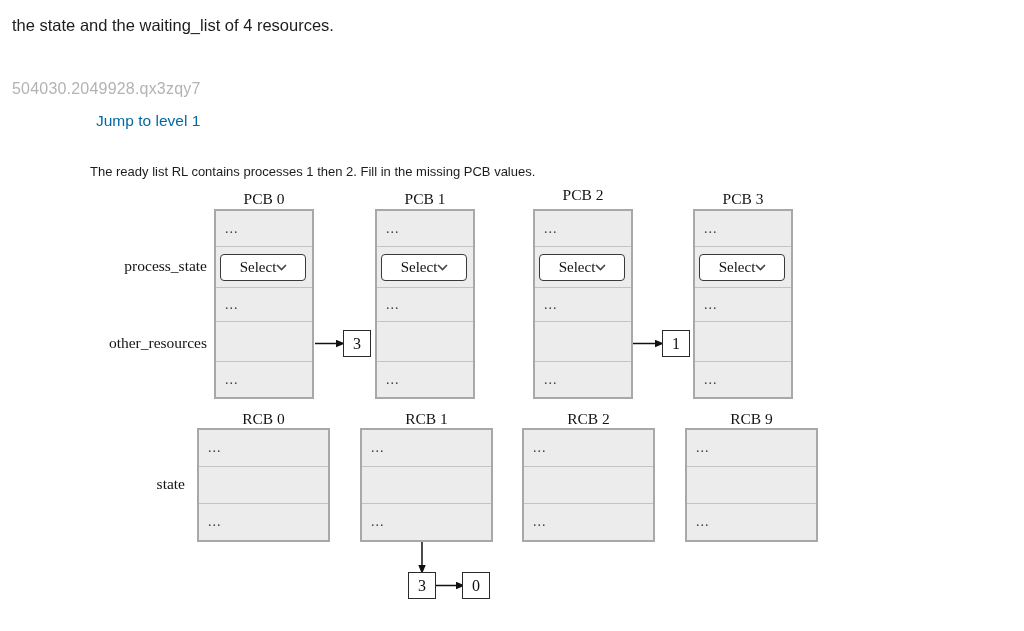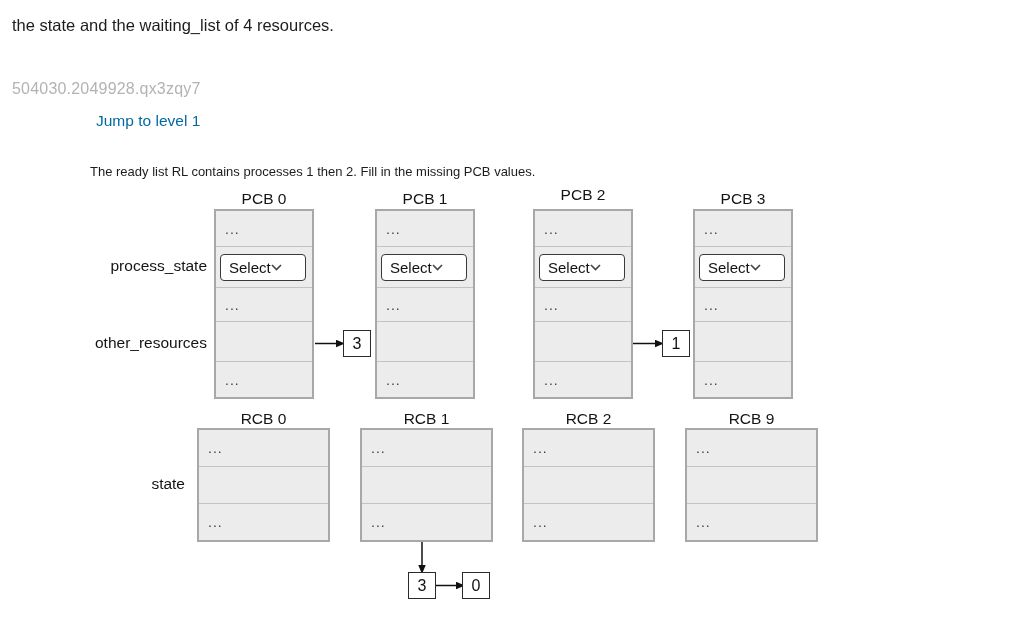--- a/index.html
+++ b/index.html
@@ -4,39 +4,39 @@
 <style>
   * { box-sizing: border-box; margin: 0; padding: 0; }
   html, body { width: 1024px; height: 631px; background: #ffffff; overflow: hidden; }
   body { font-family: "Liberation Sans", sans-serif; color: #1d1d1d; position: relative; }
 
   .intro { position: absolute; left: 12px; top: 12px; width: 1005px; font-size: 16.5px; line-height: 26px; color: #1d1d1d; }
   .activity-id { position: absolute; left: 12px; top: 80px; font-size: 16px; color: #b3b3b3; letter-spacing: .2px; }
   .jump-link { position: absolute; left: 96px; top: 112px; font-size: 15.5px; color: #0369a1; cursor: pointer; text-decoration: none; }
   .instruction { position: absolute; left: 74px; top: 164px; font-size: 13px; color: #1d1d1d; margin-left: 16px; }
 
-  .diagram { position: absolute; left: 0; top: 185px; width: 1024px; height: 446px; }
+  .diagram { position: absolute; left: 0; top: 185px; width: 1024px; height: 446px; font-family: Liberation Serif, serif; }
 
   .tbl-title { position: absolute; width: 100px; text-align: center; font-size: 15.5px; color: #141414; }
   .rcb-title { width: 133px; }
 
   .tbl { position: absolute; border: 2px solid #a8a8a8; background: #ececec; }
   .pcb-tbl { width: 100px; height: 190px; top: 24px; }
   .rcb-tbl { width: 133px; height: 114px; top: 243px; }
 
   .cell { border-bottom: 1px solid #c3c3c3; display: flex; align-items: center; background: #ececec; }
   .cell:last-child { border-bottom: none; }
   .dots { padding-left: 9px; font-size: 14px; color: #3c3c3c; letter-spacing: 1px; }
 
   .r1 { height: 36px; } .r2 { height: 41px; } .r3 { height: 34px; } .r4 { height: 40px; } .r5 { height: 35px; }
   .rcb-r { height: 37px; } .rcb-r-last { height: 36px; }
 
   .select-cell { padding-left: 4px; }
   .sel { width: 86px; height: 27px; background: #ffffff; border: 1px solid #3a3a3a; border-radius: 4px;
-         display: flex; align-items: center; justify-content: flex-start; padding: 0 7px 0 8px;
+         display: flex; align-items: center; justify-content: center; padding: 0 7px 0 8px;
          font-size: 15px; color: #111; cursor: pointer; }
 
   .side-label { position: absolute; text-align: right; font-size: 15.5px; color: #141414; }
   .pcb-label { left: 0; width: 207px; }
   .rcb-label { left: 0; width: 185px; }
 
   .ptr-box { position: absolute; width: 28px; height: 27px; background: #ffffff; border: 1.5px solid #2a2a2a;
              display: flex; align-items: center; justify-content: center; font-size: 16px; color: #111; }
 
   svg.arrows { position: absolute; left: 0; top: 0; pointer-events: none; }

